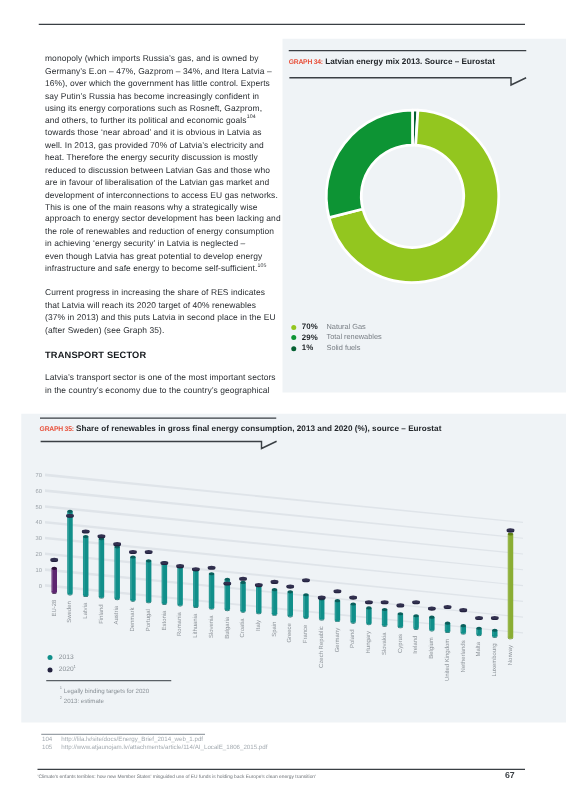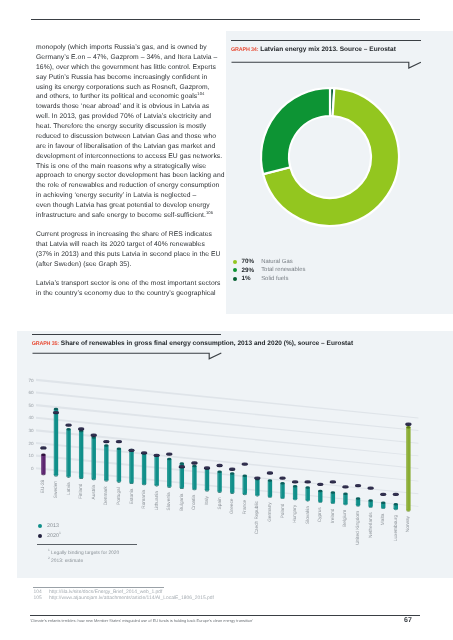--- a/index.html
+++ b/index.html
@@ -93,20 +93,21 @@
         <span class="tline">in achieving ‘energy security’ in Latvia is neglected –</span>
         <span class="tline">even though Latvia has great potential to develop energy</span>
         <span class="tline">infrastructure and safe energy to become self-sufficient.<sup>105</sup></span>
       </p>
     <p class="para">
         <span class="tline">Current progress in increasing the share of RES indicates</span>
         <span class="tline">that Latvia will reach its 2020 target of 40% renewables</span>
         <span class="tline">(37% in 2013) and this puts Latvia in second place in the EU</span>
         <span class="tline">(after Sweden) (see Graph 35).</span>
       </p>
+    <div class="sec-head">TRANSPORT SECTOR</div>
     <p class="para">
         <span class="tline">Latvia’s transport sector is one of the most important sectors</span>
         <span class="tline">in the country’s economy due to the country’s geographical</span>
       </p>
   </div>
 
   <div class="panel" id="panel34"></div>
 
   <svg class="capdeco" id="capdeco34" width="200" height="20" viewBox="0 0 200 20">
     <path d="M 0.5 3.2 L 177.8 3.2 L 177.8 9.0 L 189.9 3.2" fill="none" stroke="#3a3f44" stroke-width="1.15"></path>

